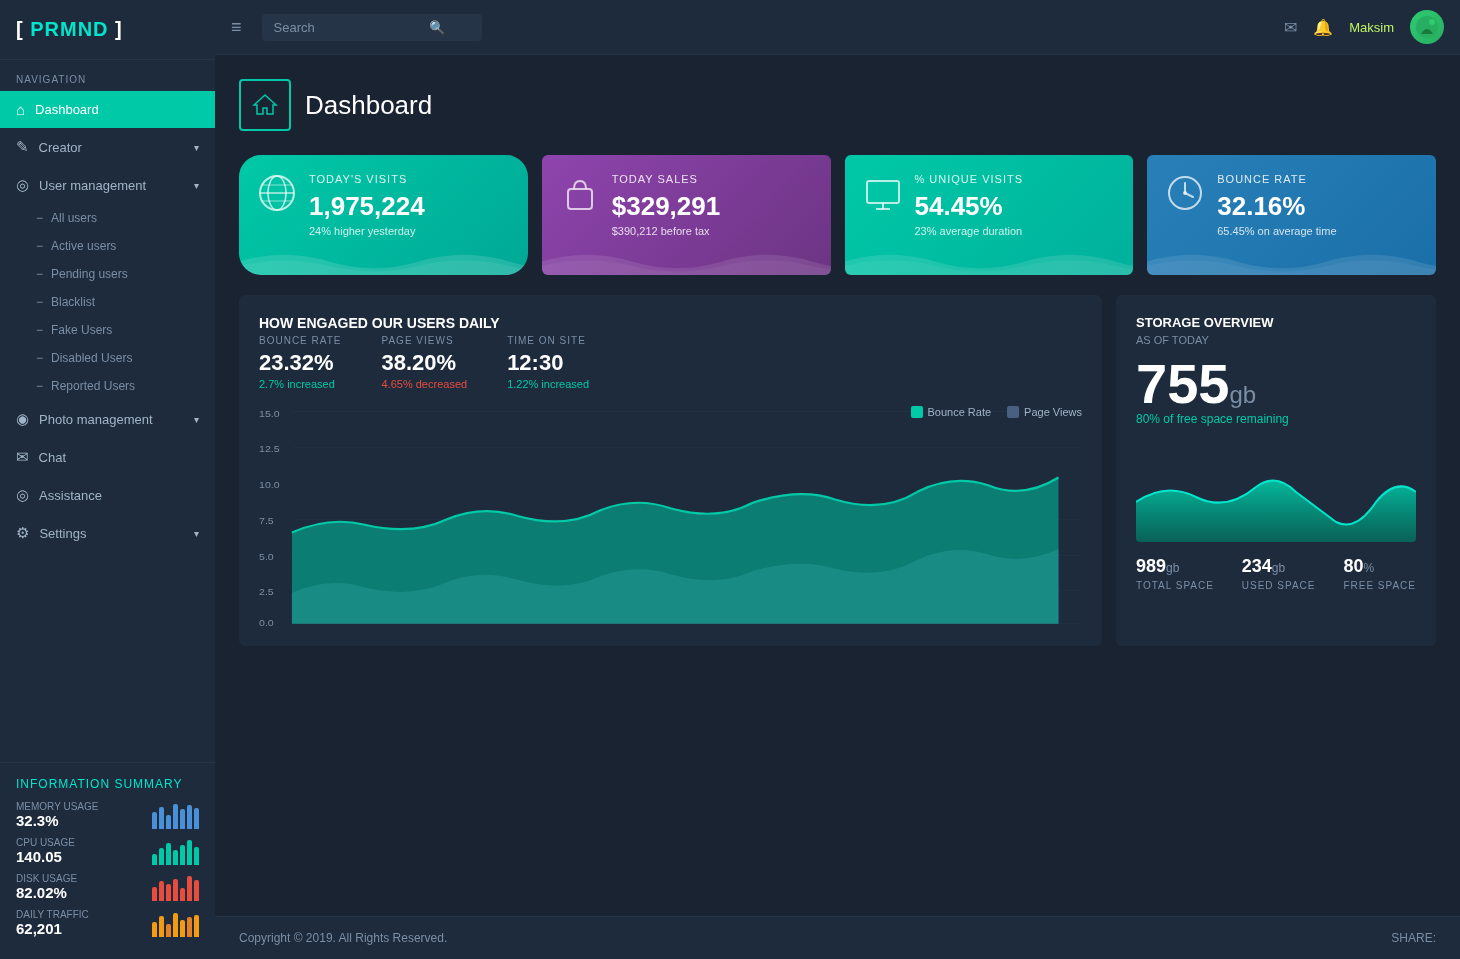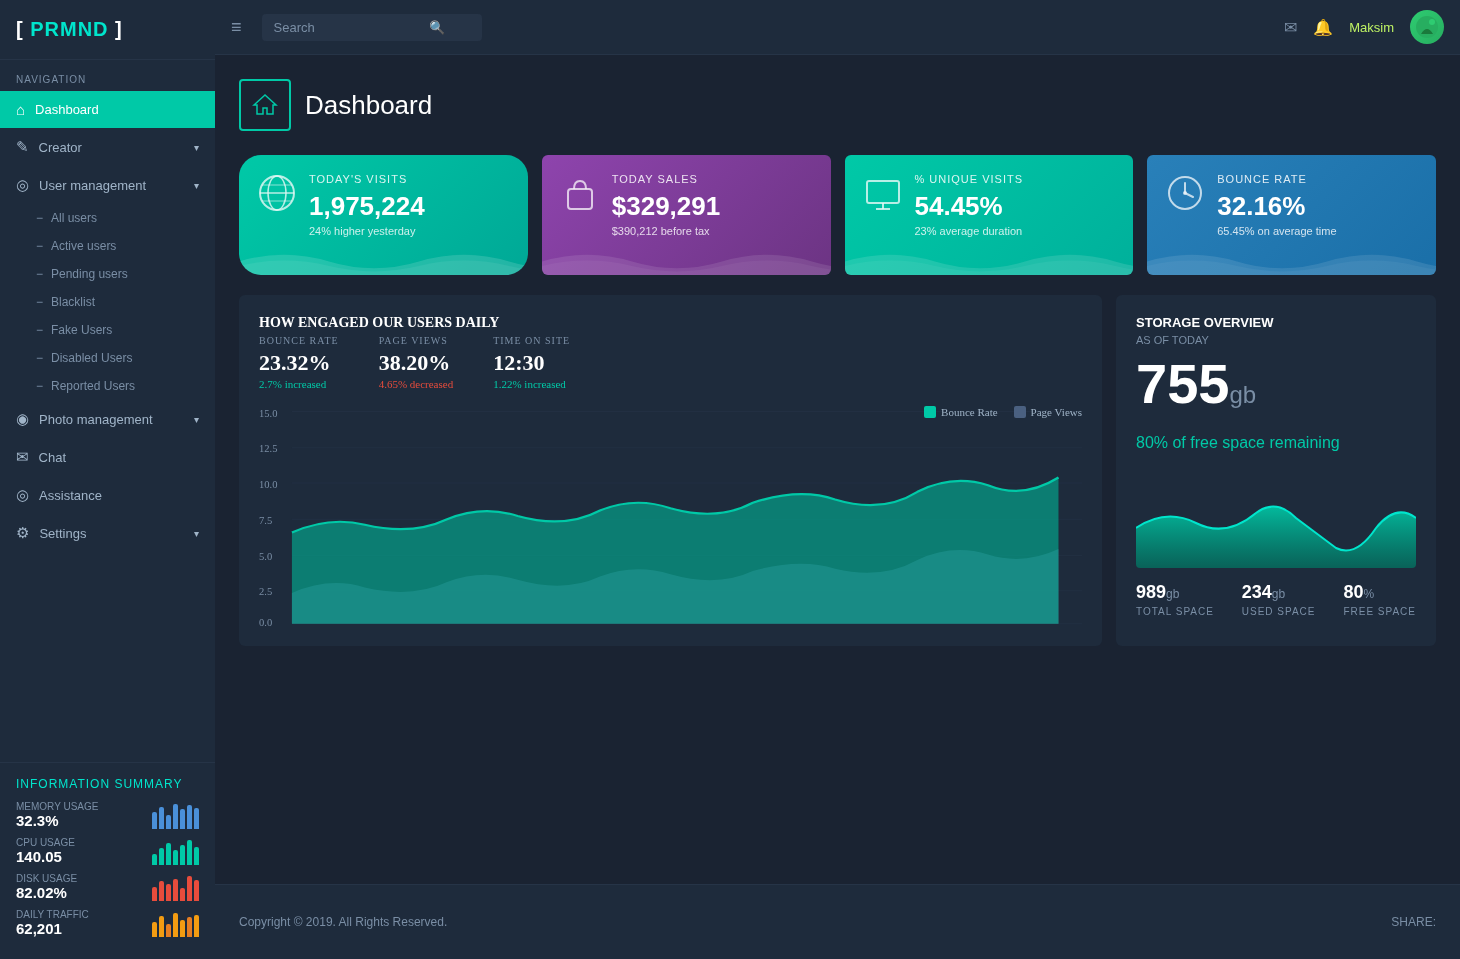--- a/index.html
+++ b/index.html
@@ -179,21 +179,20 @@
       display: grid;
       grid-template-columns: 1fr 320px;
       gap: 14px;
     }
 
     
     .engagement-card {
       background: #1e2b3c;
       border-radius: 6px;
       padding: 20px;
-      font-family: Liberation Serif, serif;
     }
     .engagement-header { margin-bottom: 4px; }
     .engagement-title { font-size: 14px; font-weight: bold; color: #fff; text-transform: uppercase; }
     .engagement-sub { font-size: 11px; color: #7a8ea5; margin-bottom: 14px; }
     .engagement-stats { display: flex; gap: 40px; margin-bottom: 16px; }
     .eng-stat-label { font-size: 10px; text-transform: uppercase; color: #7a8ea5; letter-spacing: 1px; margin-bottom: 4px; }
     .eng-stat-value { font-size: 22px; font-weight: bold; color: #fff; }
     .eng-stat-change { font-size: 11px; margin-top: 2px; }
     .change-up { color: #00c9a7; }
     .change-down { color: #e74c3c; }
@@ -206,30 +205,30 @@
     
     .storage-card {
       background: #1e2b3c;
       border-radius: 6px;
       padding: 20px;
     }
     .storage-title { font-size: 13px; font-weight: bold; text-transform: uppercase; color: #fff; margin-bottom: 4px; }
     .storage-date { font-size: 11px; color: #7a8ea5; margin-bottom: 10px; }
     .storage-value { font-size: 56px; font-weight: bold; color: #fff; line-height: 1; }
     .storage-unit { font-size: 24px; color: #7a8ea5; }
-    .storage-free { font-size: 16px; color: #00c9a7; margin: 22px 0 16px; }
+    .storage-free { font-size: 12px; color: #00c9a7; margin: 0 0 16px; }
     .storage-chart { height: 100px; position: relative; overflow: hidden; border-radius: 4px; }
     .storage-metrics { display: flex; justify-content: space-between; margin-top: 14px; }
     .storage-metric .sm-val { font-size: 18px; font-weight: bold; color: #fff; }
     .storage-metric .sm-unit { font-size: 12px; color: #7a8ea5; }
     .storage-metric .sm-label { font-size: 10px; text-transform: uppercase; color: #7a8ea5; letter-spacing: 1px; margin-top: 3px; }
 
     
     .footer {
-      padding: 30px 24px;
+      padding: 14px 24px;
       background: #1e2b3c;
       border-top: 1px solid #263447;
       display: flex;
       align-items: center;
       justify-content: space-between;
       font-size: 12px;
       color: #7a8ea5;
       flex-shrink: 0;
     }
 

